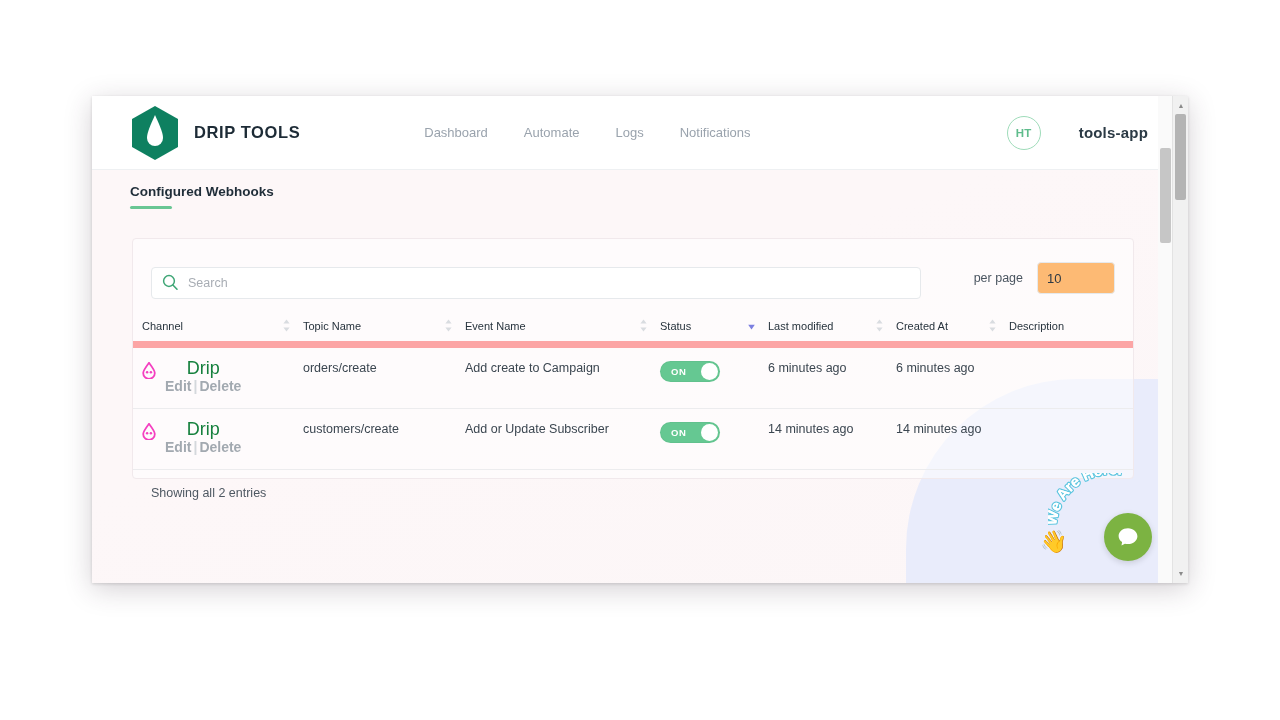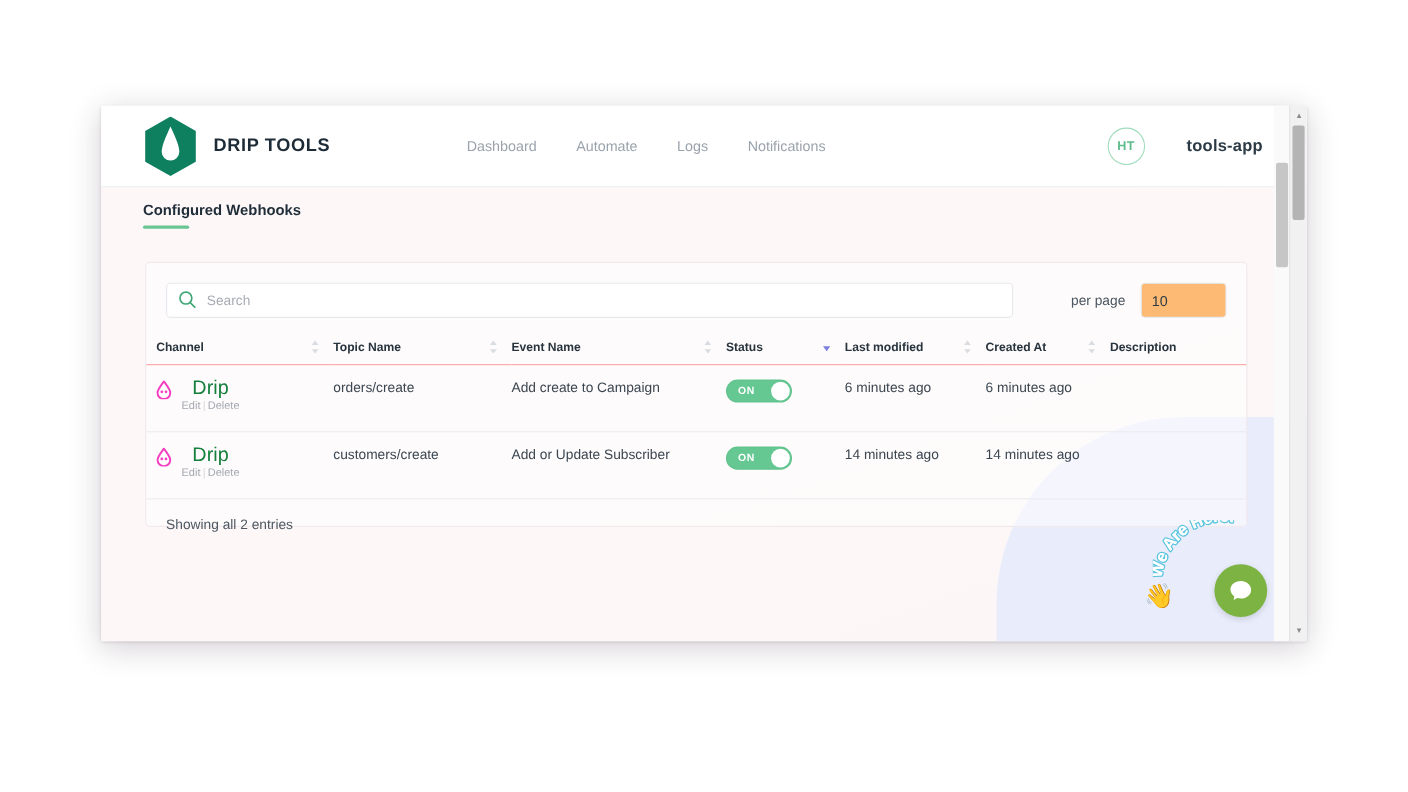--- a/index.html
+++ b/index.html
@@ -93,21 +93,21 @@
     background: rgba(255,255,255,.55);
     border: 1px solid #f1e9ec;
     border-radius: 4px;
   }
 
   .card-head {
     display: flex; align-items: center;
     padding: 18px 18px 0 18px;
   }
   .search-wrap {
-    position: relative; flex: 0 0 770px;
+    position: relative; flex: 0 0 770px; margin-top: 10px;
   }
   .search-input {
     width: 770px; height: 32px;
     border: 1px solid #e6e9ec; border-radius: 4px;
     background: #fff;
     padding: 0 10px 0 36px;
     font-size: 12.5px; color: #444; outline: none;
     font-family: "Liberation Sans", sans-serif;
   }
   .search-input::placeholder { color: #a8adb4; }
@@ -122,42 +122,42 @@
     width: 78px; height: 32px;
     border: 1px solid #e6e9ec; border-radius: 4px; background: #fdba74;
     padding: 0 9px; font-size: 13px; color: #2e3a44; outline: none;
     font-family: "Liberation Sans", sans-serif;
   }
 
   
   table.wh { width: 100%; border-collapse: collapse; margin-top: 13px; table-layout: fixed; }
   table.wh th {
     text-align: left;
-    font-size: 11px; font-weight: bold; color: #27333d;
+    font-size: 11px; font-weight: normal; color: #27333d;
     padding: 7px 0 9px 0;
-    border-bottom: 1px solid #fca5a5;
+    border-bottom: 7px solid #fca5a5;
     vertical-align: middle;
   }
   table.wh th .thinner { display: flex; align-items: center; }
   table.wh th .lbl { flex: 1; }
   .sortic { width: 9px; height: 13px; flex: 0 0 9px; margin-right: 12px; }
   .th-pad { padding-left: 9px !important; }
 
   table.wh td {
     font-size: 12.5px; color: #3b4650;
     padding: 13px 0 15px 0;
     border-bottom: 1px solid #ececee;
     vertical-align: top;
   }
   tr.last td { border-bottom: 1px solid #ececee; }
 
   .chan { display: flex; gap: 9px; padding-left: 9px; }
   .drip-ic { width: 14px; height: 17px; flex: 0 0 14px; margin-top: 1px; }
   .chan-name { font-size: 18px; color: #15803d; line-height: 15px; text-align: center; }
-  .chan-acts { font-size: 10px; color: #a2a9b0; margin-top: 3px; line-height: 14px; }
+  .chan-acts { font-size: 14px; color: #a2a9b0; margin-top: 3px; line-height: 14px; font-weight: bold; }
   .chan-acts .sep { color: #d4d8dc; margin: 0 2px; }
   .chan-acts a { color: #a2a9b0; text-decoration: none; cursor: pointer; }
 
   .toggle {
     width: 60px; height: 21px; border-radius: 11px;
     background: #65c892;
     display: flex; align-items: center; justify-content: flex-start;
     position: relative; cursor: pointer;
     box-shadow: inset 0 0 0 1px rgba(0,0,0,.03);
   }

